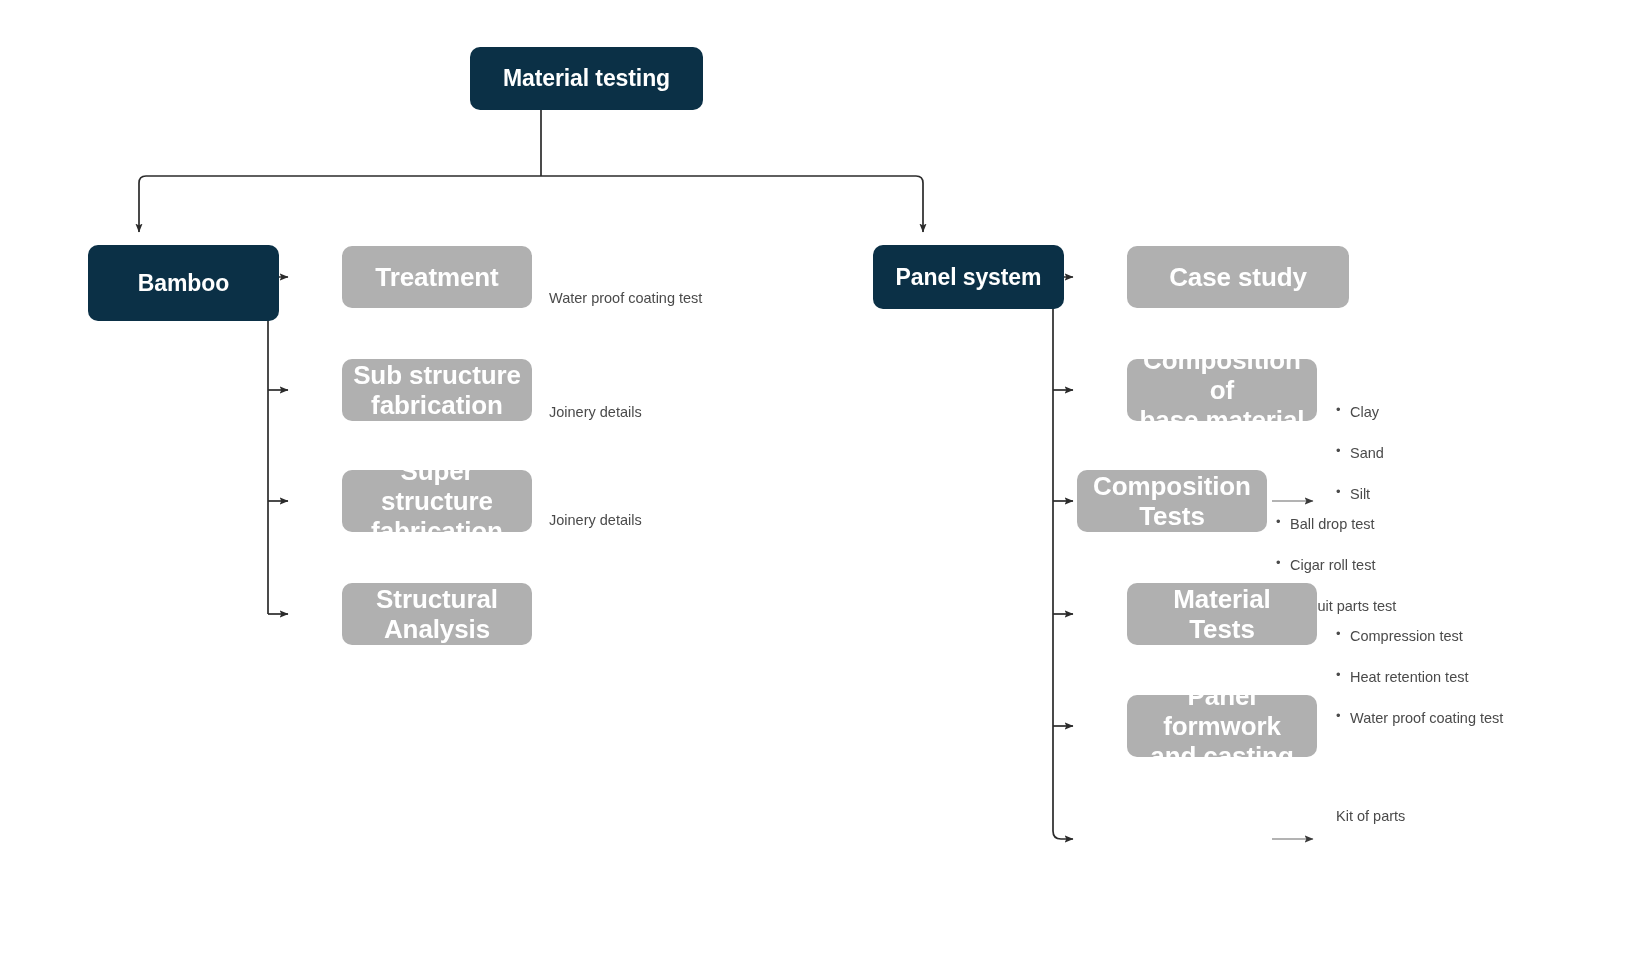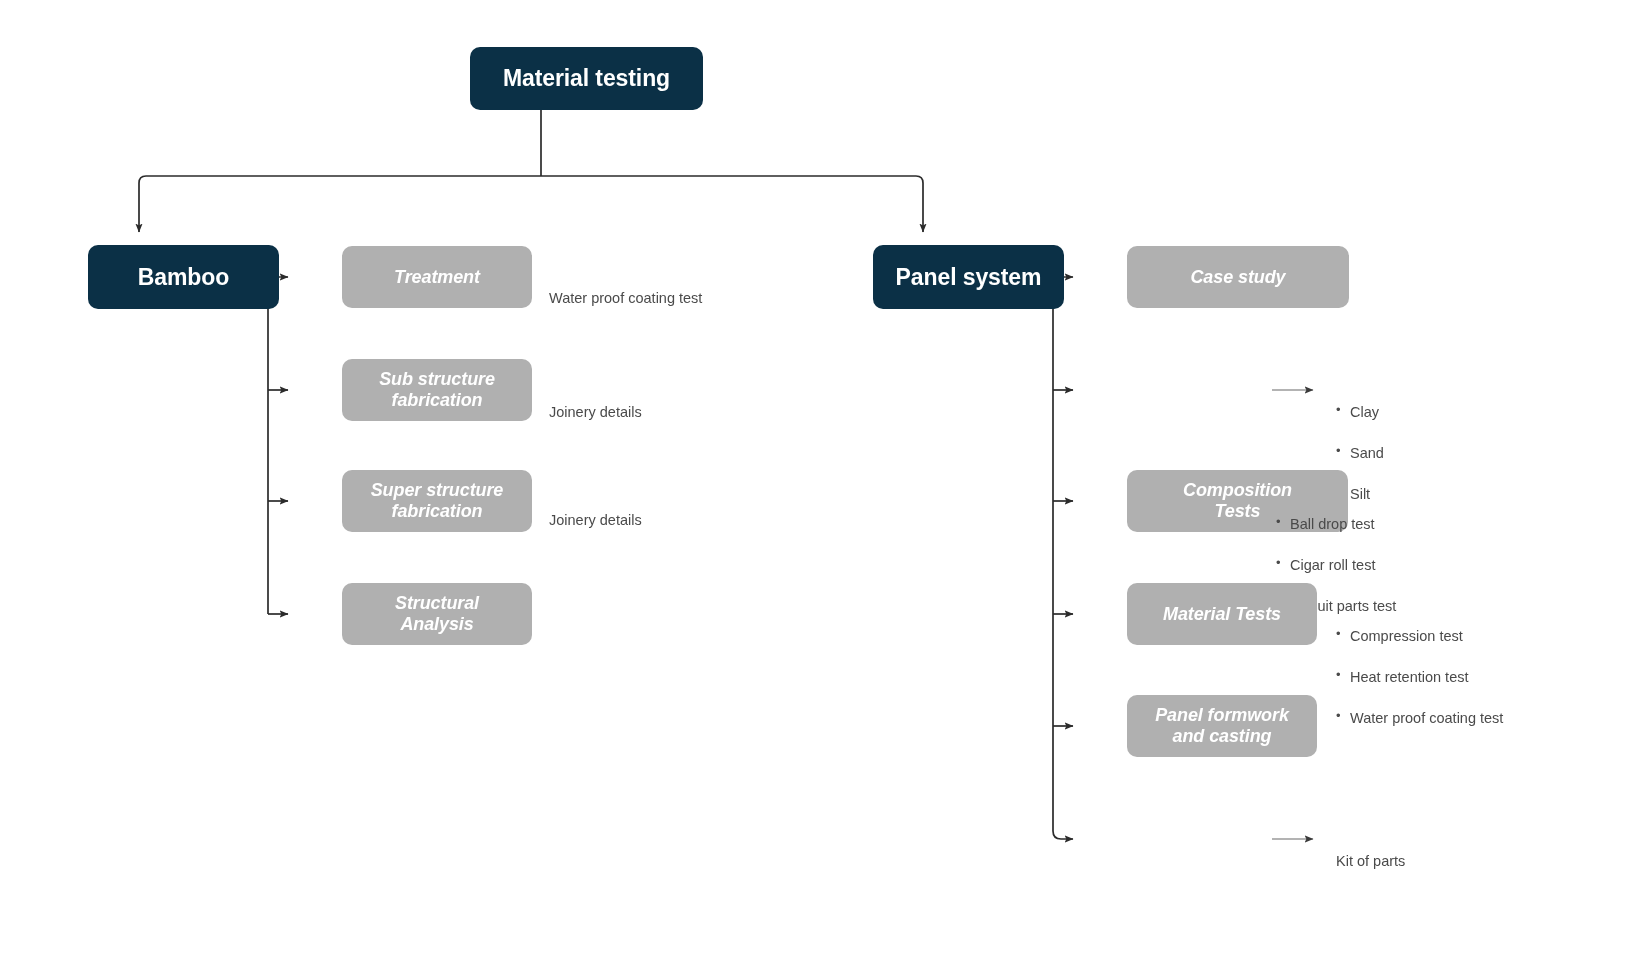--- a/index.html
+++ b/index.html
@@ -39,22 +39,21 @@
     letter-spacing: -0.1px;
     margin-left: 45px;
   }
   .node.root,
   .node.primary {
     background: #0b3046;
     font-size: 23px;
   }
   .node.secondary {
     background: #b0b0b0;
-    font-size: 18px;
-    font-style: italic;
+    font-size: 26px;
   }
   .node-label {
     display: block;
     padding: 0 10px;
     white-space: pre-line;
   }
   .leaf {
     position: absolute;
     box-sizing: border-box;
     color: #4a4a4a;
@@ -132,21 +131,21 @@
       <path d="M1272,501 L1313,501" fill="none" stroke="#9a9a9a" stroke-width="1.4" marker-end="url(#arrow-light)"></path>
       <path d="M1272,614 L1313,614" fill="none" stroke="#9a9a9a" stroke-width="1.4" marker-end="url(#arrow-light)"></path>
       <path d="M1272,839 L1313,839" fill="none" stroke="#9a9a9a" stroke-width="1.4" marker-end="url(#arrow-light)"></path>
     </g>
   </svg>
 
   <div class="node root" style="left:425px; top:47px; width:233px; height:63px;">
     <span class="node-label">Material testing</span>
   </div>
 
-  <div class="node primary" style="left:43px; top:245px; width:191px; height:64px;">
+  <div class="node primary" style="left:43px; top:245px; width:191px; height:76px;">
     <span class="node-label">Bamboo</span>
   </div>
 
   <div class="node secondary" style="left:297px; top:246px; width:190px; height:62px;">
     <span class="node-label">Treatment</span>
   </div>
   <div class="leaf" style="left:549px; top:267px; width:240px;">
     <span>Water proof coating test</span>
   </div>
 
@@ -172,29 +171,33 @@
   </div>
 
   <div class="node primary" style="left:828px; top:245px; width:191px; height:64px;">
     <span class="node-label">Panel system</span>
   </div>
 
   <div class="node secondary" style="left:1082px; top:246px; width:222px; height:62px;">
     <span class="node-label">Case study</span>
   </div>
 
+  <div class="node secondary" style="left:1082px; top:359px; width:190px; height:62px;">
+    <span class="node-label">Composition of
+base material</span>
+  </div>
   <div class="leaf" style="left:1336px; top:361px; width:270px;">
     <ul>
       <li>Clay</li>
       <li>Sand</li>
       <li>Silt</li>
     </ul>
   </div>
 
-  <div class="node secondary" style="left:1082px; top:470px; width:221px; height:62px;">
+  <div class="node secondary" style="left:1032px; top:470px; width:190px; height:62px;">
     <span class="node-label">Composition
 Tests</span>
   </div>
   <div class="leaf" style="left:1276px; top:473px; width:270px;">
     <ul>
       <li>Ball drop test</li>
       <li>Cigar roll test</li>
       <li>Biscuit parts test</li>
     </ul>
   </div>
@@ -208,17 +211,17 @@
       <li>Heat retention test</li>
       <li>Water proof coating test</li>
     </ul>
   </div>
 
   <div class="node secondary" style="left:1082px; top:695px; width:190px; height:62px;">
     <span class="node-label">Panel formwork
 and casting</span>
   </div>
 
-  <div class="leaf" style="left:1336px; top:830px; width:240px;">
+  <div class="leaf" style="left:1336px; top:785px; width:240px;">
     <span>Kit of parts</span>
   </div>
 
 </div>
 
 </body></html>

